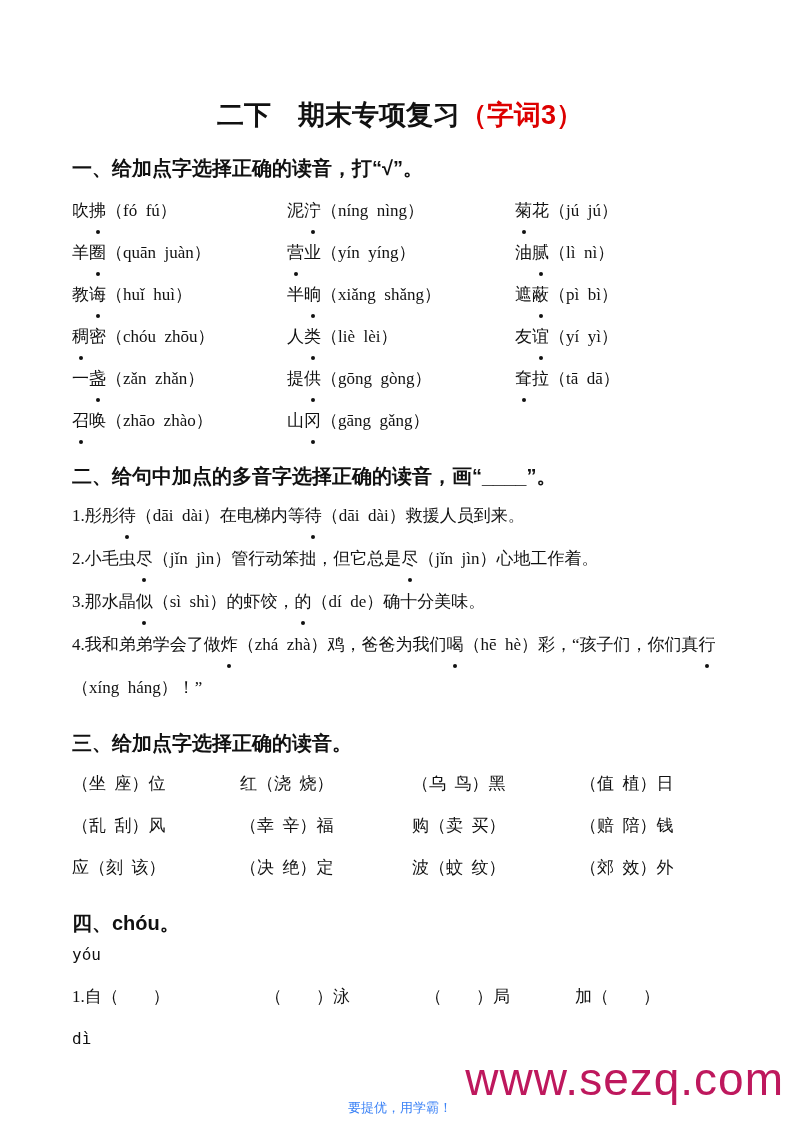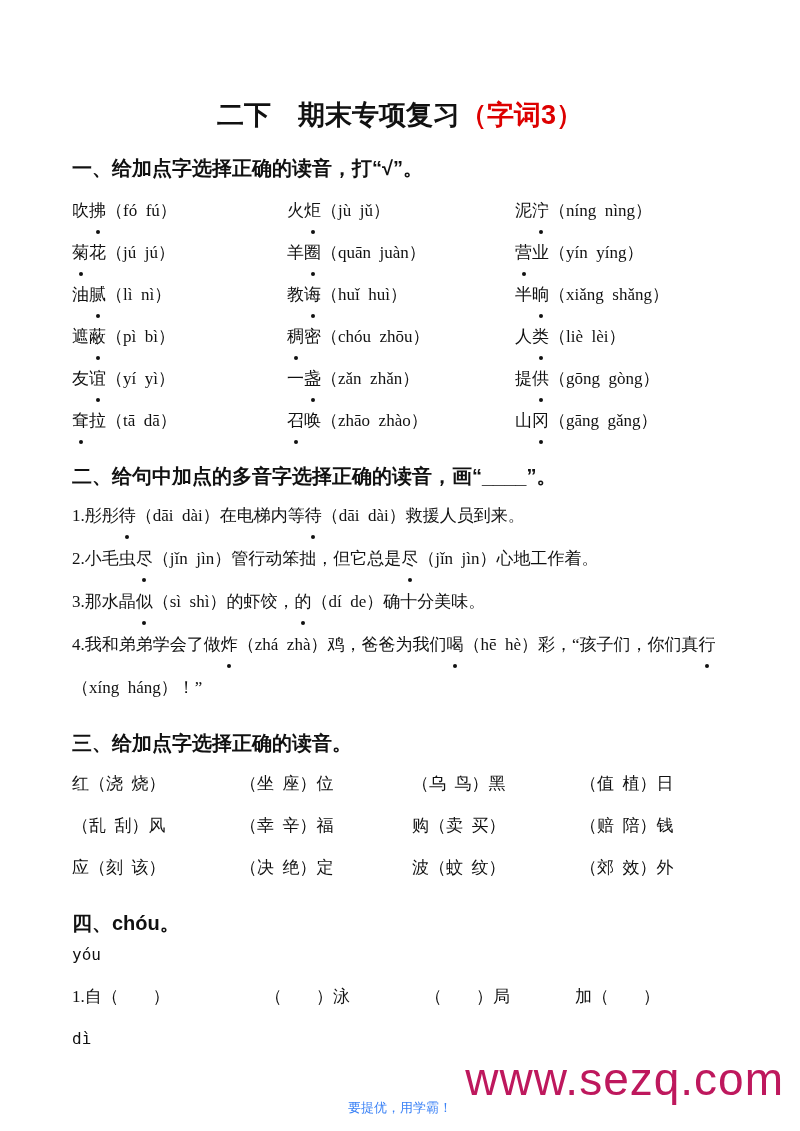--- a/index.html
+++ b/index.html
@@ -98,21 +98,20 @@
 </head>
 <body>
 
 <div class="page" style="--accent: #dd0000;">
 
   <div class="title"><span>二下　期末专项复习</span><span class="red">（字词3）</span></div>
 
   <div class="sec-heading first">一、给加点字选择正确的读音，打“√”。</div>
   <div class="grid3">
       <div class="cell">吹<span class="dotted">拂</span>（fó  fú）</div>
-      <div class="cell">火<span class="dotted">炬</span>（jù  jǔ）</div>
       <div class="cell">泥<span class="dotted">泞</span>（níng  nìng）</div>
       <div class="cell"><span class="dotted">菊</span>花（jú  jú）</div>
       <div class="cell">羊<span class="dotted">圈</span>（quān  juàn）</div>
       <div class="cell"><span class="dotted">营</span>业（yín  yíng）</div>
       <div class="cell">油<span class="dotted">腻</span>（lì  nì）</div>
       <div class="cell">教<span class="dotted">诲</span>（huǐ  huì）</div>
       <div class="cell">半<span class="dotted">晌</span>（xiǎng  shǎng）</div>
       <div class="cell">遮<span class="dotted">蔽</span>（pì  bì）</div>
       <div class="cell"><span class="dotted">稠</span>密（chóu  zhōu）</div>
       <div class="cell">人<span class="dotted">类</span>（liè  lèi）</div>
@@ -127,22 +126,22 @@
   <div class="sec-heading">二、给句中加点的多音字选择正确的读音，画“____”。</div>
   <div class="sentences">
       <p>1.彤彤<span class="dotted">待</span>（dāi  dài）在电梯内等<span class="dotted">待</span>（dāi  dài）救援人员到来。</p>
       <p>2.小毛虫<span class="dotted">尽</span>（jǐn  jìn）管行动笨拙，但它总是<span class="dotted">尽</span>（jǐn  jìn）心地工作着。</p>
       <p>3.那水晶<span class="dotted">似</span>（sì  shì）的虾饺，<span class="dotted">的</span>（dí  de）确十分美味。</p>
       <p>4.我和弟弟学会了做<span class="dotted">炸</span>（zhá  zhà）鸡，爸爸为我们<span class="dotted">喝</span>（hē  hè）彩，“孩子们，你们真<span class="dotted">行</span>（xíng  háng）！”</p>
     </div>
 
   <div class="sec-heading">三、给加点字选择正确的读音。</div>
   <div class="grid4">
+      <div class="cell">（坐  座）位</div>
       <div class="cell">红（浇  烧）</div>
-      <div class="cell">（坐  座）位</div>
       <div class="cell">（乌  鸟）黑</div>
       <div class="cell">（值  植）日</div>
       <div class="cell">（乱  刮）风</div>
       <div class="cell">（幸  辛）福</div>
       <div class="cell">购（卖  买）</div>
       <div class="cell">（赔  陪）钱</div>
       <div class="cell">应（刻  该）</div>
       <div class="cell">（决  绝）定</div>
       <div class="cell">波（蚊  纹）</div>
       <div class="cell">（郊  效）外</div>

